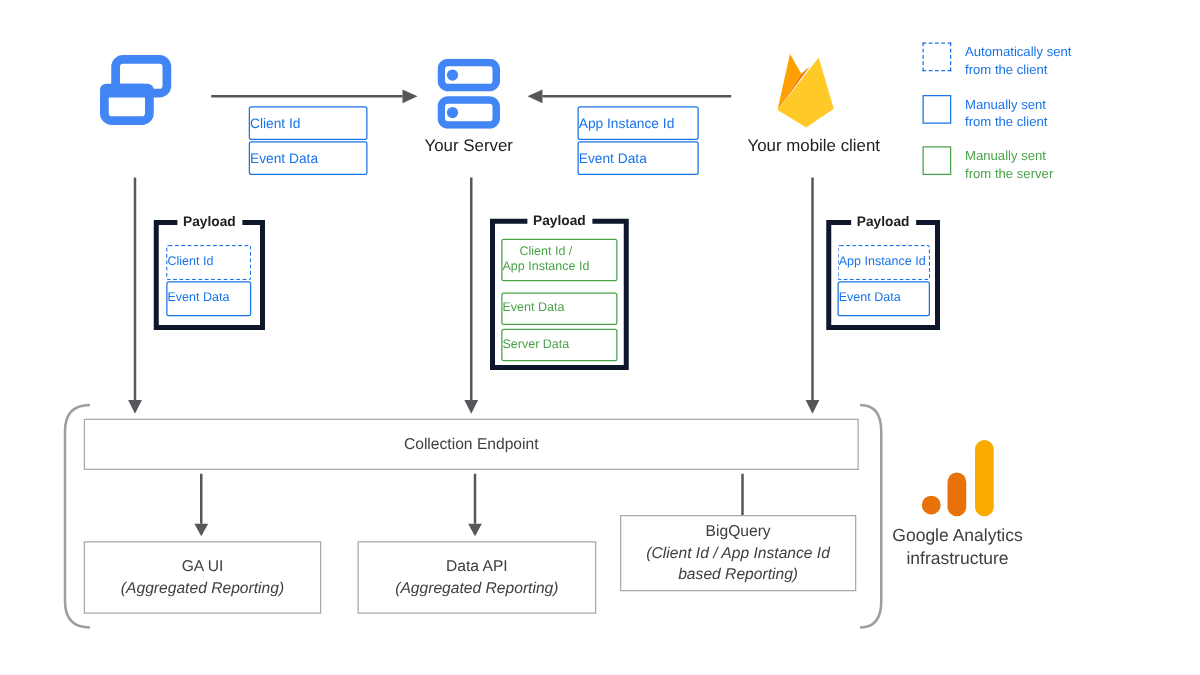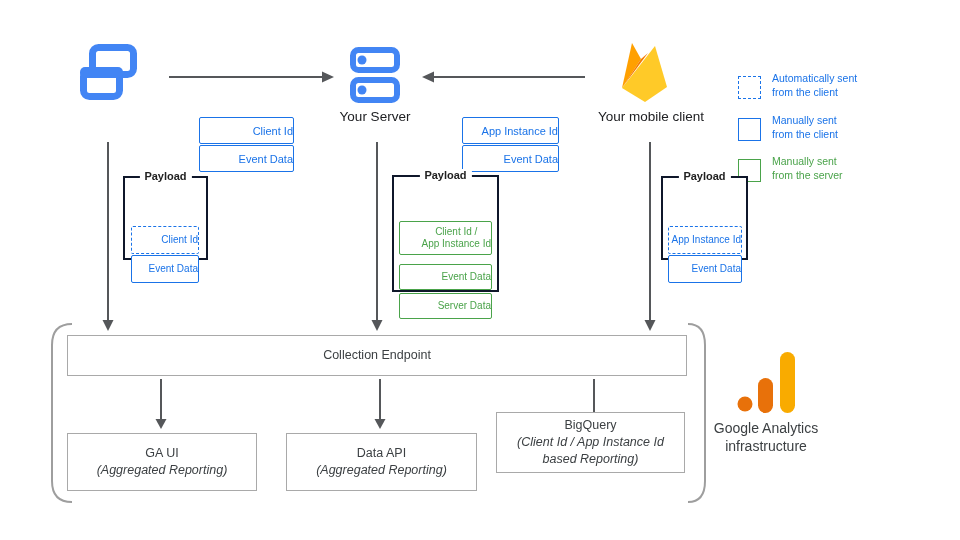--- a/index.html
+++ b/index.html
@@ -3,34 +3,34 @@
 <meta charset="utf-8">
 <style>
   html,body{margin:0;padding:0;background:#fff;}
   .canvas{position:relative;width:960px;height:540px;background:#fff;overflow:hidden;
           font-family:"Liberation Sans","DejaVu Sans",sans-serif;color:#202124;}
   .abs{position:absolute;}
   .overlay{position:absolute;left:0;top:0;width:960px;height:540px;pointer-events:none;}
 
   .client-label{position:absolute;width:160px;text-align:center;font-size:13.5px;font-weight:500;color:#202124;}
 
-  .chip{position:absolute;display:flex;align-items:center;justify-content:flex-end;
-        background:#fff;text-align:center;border-radius:2px;margin-top:32px;}
+  .chip{position:absolute;display:flex;align-items:center;justify-content:flex-start;
+        background:#fff;text-align:center;border-radius:2px;}
   .chip span{white-space:pre-line;line-height:12px;}
   .chip.big{font-size:11px;}
   .chip.small{font-size:10px;}
   .dashed-blue{border:1.5px dashed #1a73e8;color:#1a73e8;}
   .solid-blue{border:1.5px solid #1a73e8;color:#1a73e8;}
   .solid-green{border:1.5px solid #4aa34a;color:#4aa34a;}
 
-  .payload{position:absolute;border:2px solid #0f172a;background:#fff;}
+  .payload{position:absolute;border:4px solid #0f172a;background:#fff;}
   .payload-title{position:absolute;top:-8px;left:50%;transform:translateX(-50%);
         background:#fff;padding:0 5px;font-size:11px;font-weight:bold;color:#212121;white-space:nowrap;}
 
-  .legend-row{position:absolute;left:738px;display:flex;align-items:flex-end;margin-top:36px;}
+  .legend-row{position:absolute;left:738px;display:flex;align-items:flex-start;}
   .legend-swatch{width:21px;height:21px;background:#fff;flex:0 0 auto;}
   .legend-text{margin-left:11px;font-size:10.5px;line-height:14px;white-space:pre-line;padding-top:1px;}
   .legend-blue{color:#1a73e8;}
   .legend-green{color:#4aa34a;}
 
   .infra-box{position:absolute;border:1px solid #a9a9a9;background:#fff;display:flex;
         flex-direction:column;align-items:center;justify-content:center;color:#3c4043;}
   .infra-box .title{font-size:12.5px;line-height:17px;}
   .infra-box .subtitle{font-size:12.5px;line-height:17px;font-style:italic;text-align:center;padding:0 8px;}
   .endpoint{font-size:13px;}

